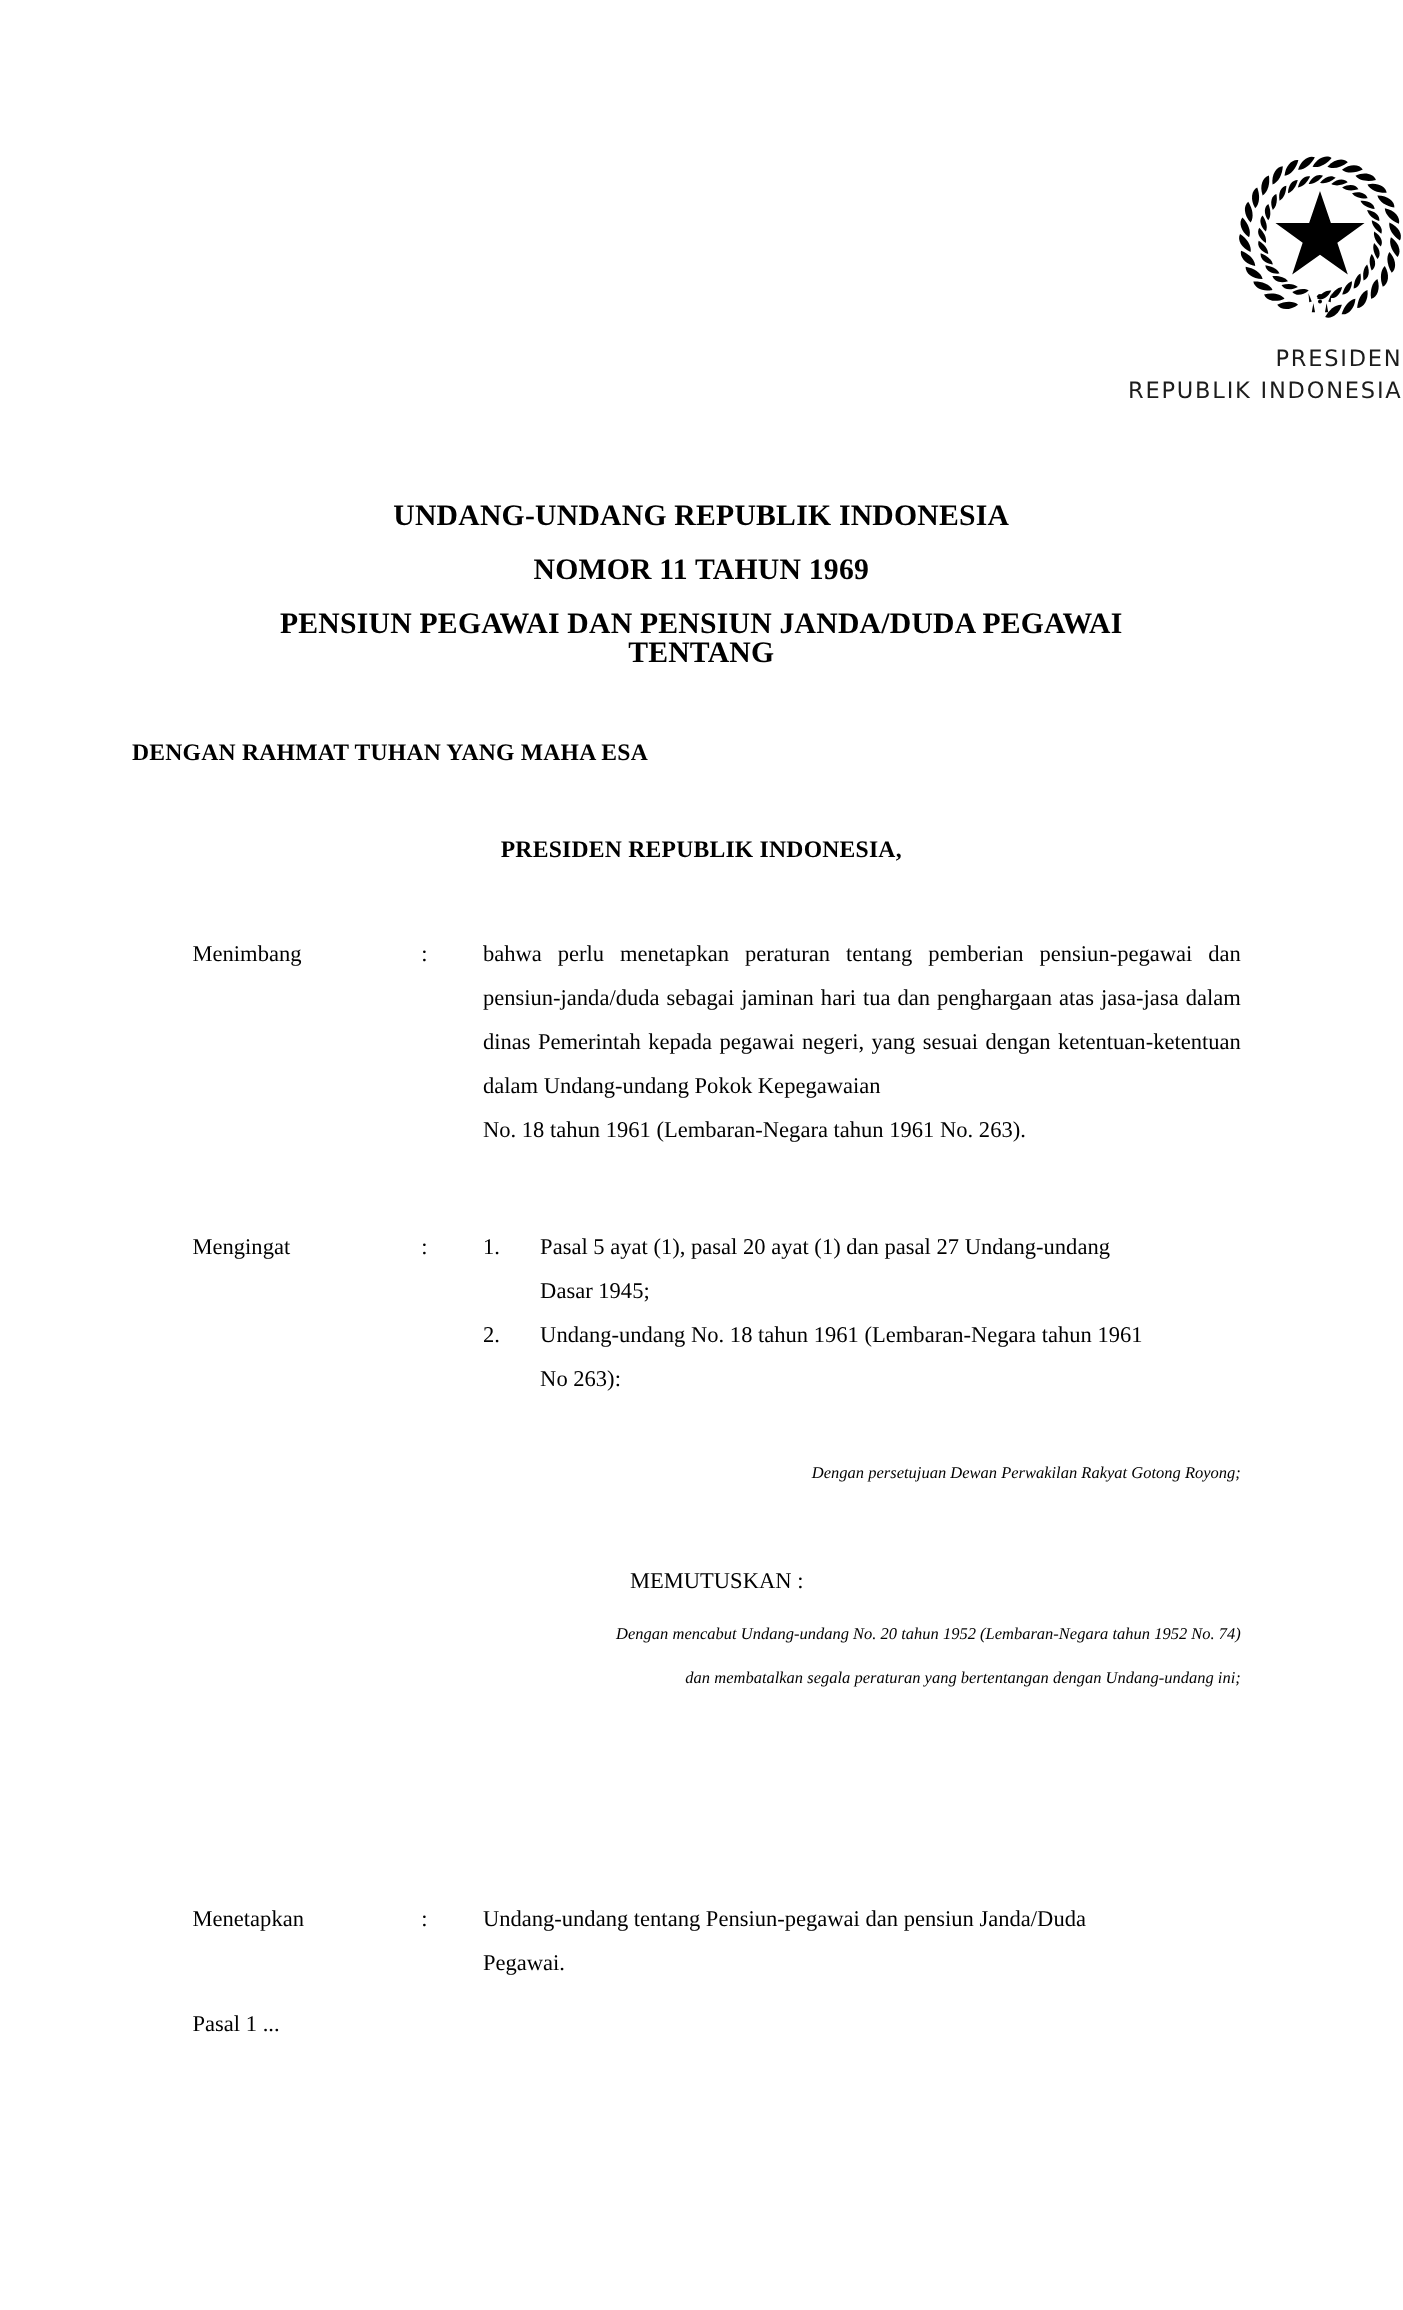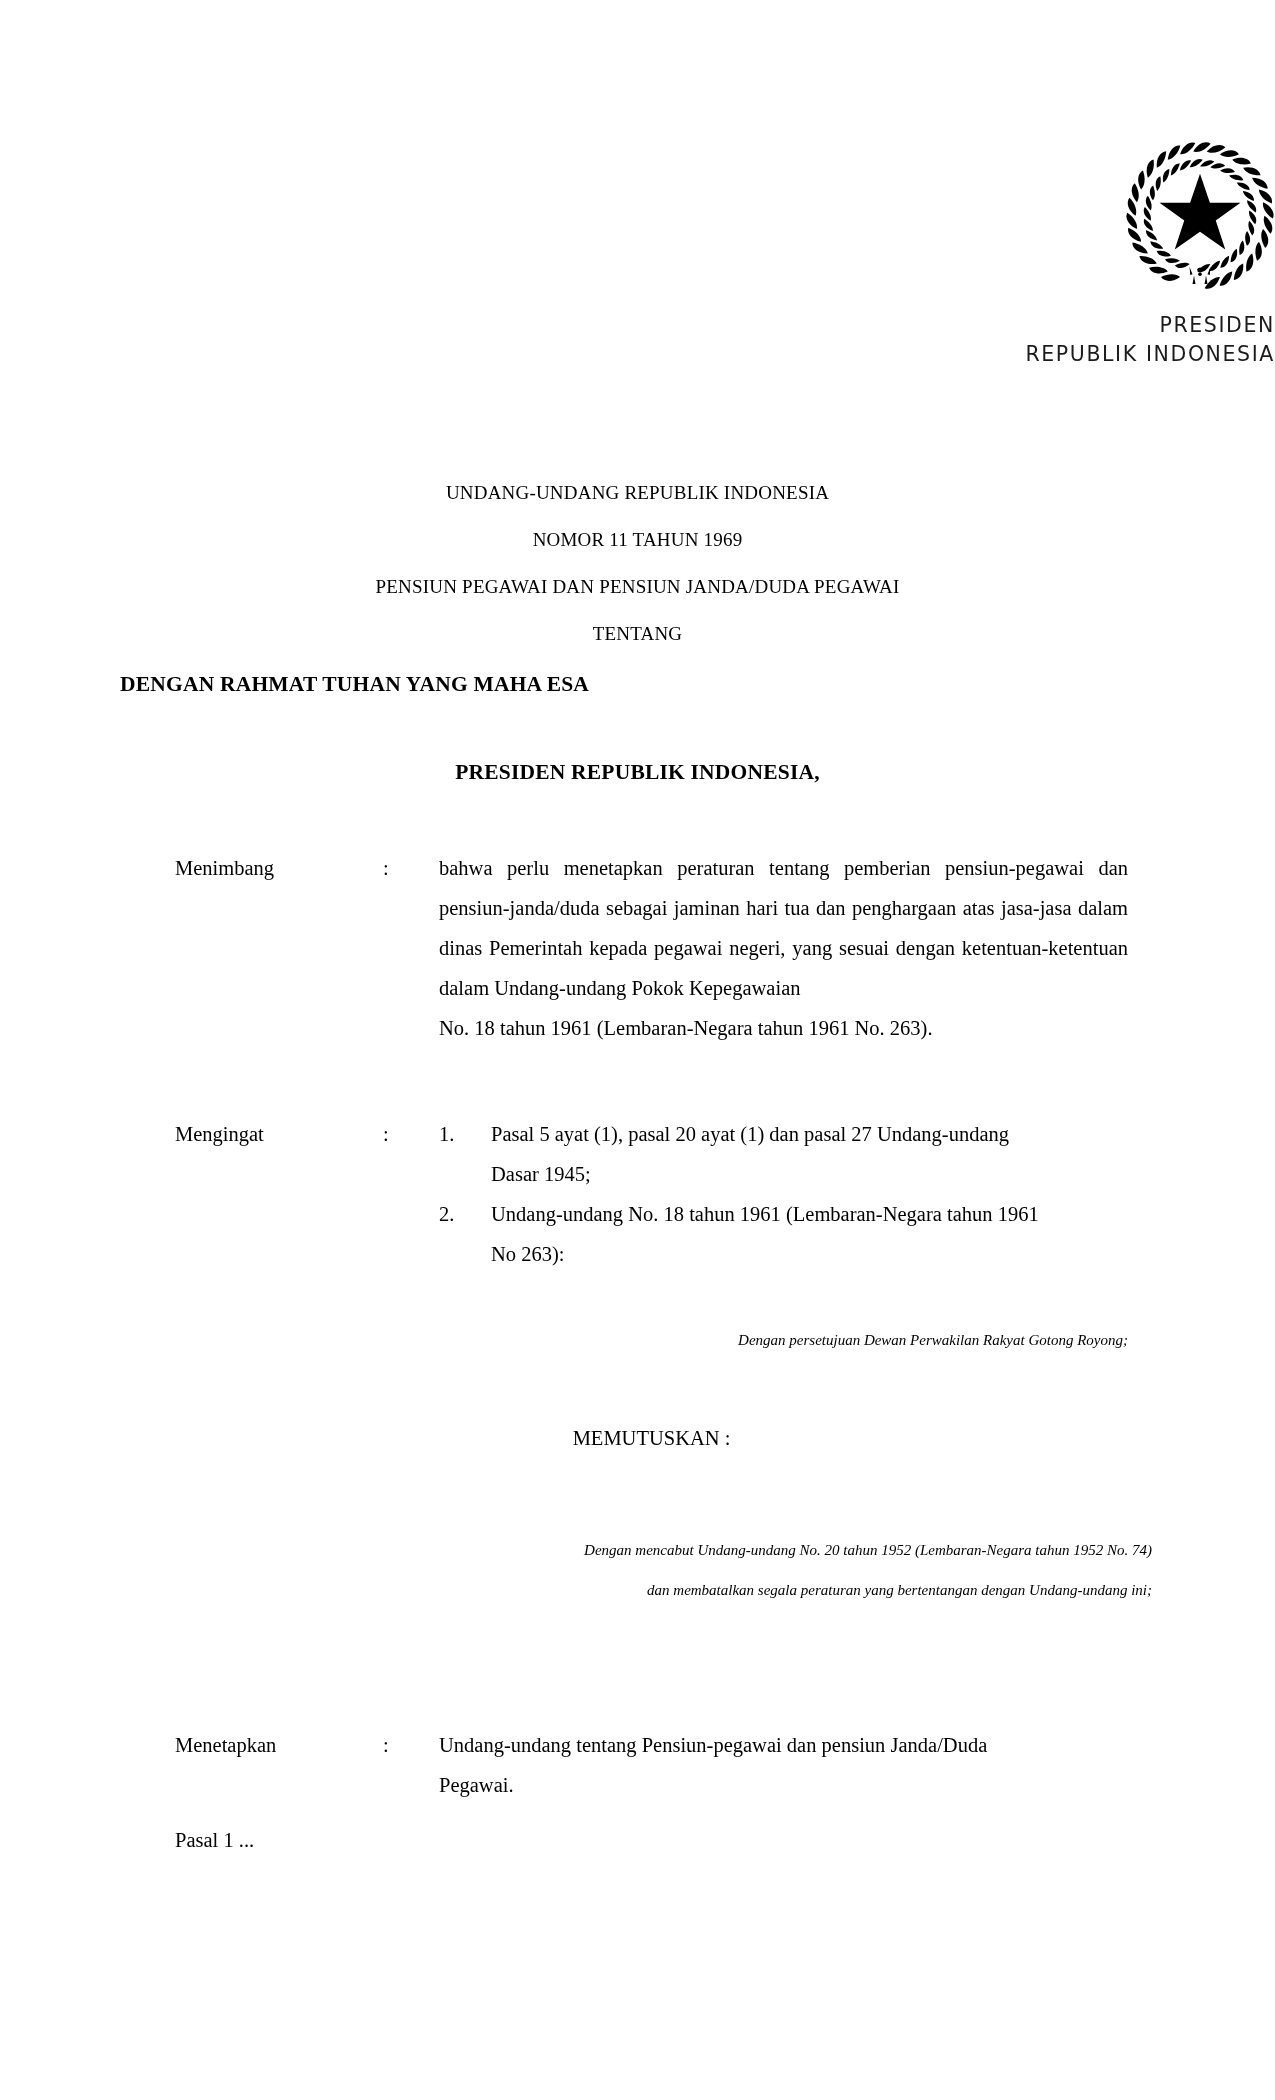--- a/index.html
+++ b/index.html
@@ -43,26 +43,25 @@
 
   
   .title-block {
     position: absolute;
     left: 120px;
     right: 120px;
     top: 455px;
     text-align: center;
   }
   .title-line {
-    font-weight: normal;
-    font-size: 19px;
+    font-weight: bold;
+    font-size: 27px;
     line-height: 1;
     margin-bottom: 22px;
     letter-spacing: 0.2px;
-    margin-top: 28px;
   }
   .title-line.t4 { margin-bottom: 0; }
 
   .invocation {
     position: absolute;
     left: 120px;
     right: 120px;
     top: 672px;
     text-align: left;
     font-weight: bold;
@@ -155,21 +154,21 @@
     font-size: 20.5px;
     line-height: 40px;
     text-align: left;
   }
 
   
   #clause-menimbang { top: 848px; }
   #clause-mengingat { top: 1114px; }
   #para-persetujuan { top: 1320px; }
   #heading-memutuskan { top: 1418px; }
-  #para-mencabut { top: 1530px; margin-left: 24px; }
+  #para-mencabut { top: 1466px; }
   #clause-menetapkan { top: 1725px; justify-content: flex-end; }
   #footer-pasal { top: 1820px; }
 </style>
 </head>
 <body>
 
 <div class="page">
 
   <div class="letterhead">
     <span class="emblem">

